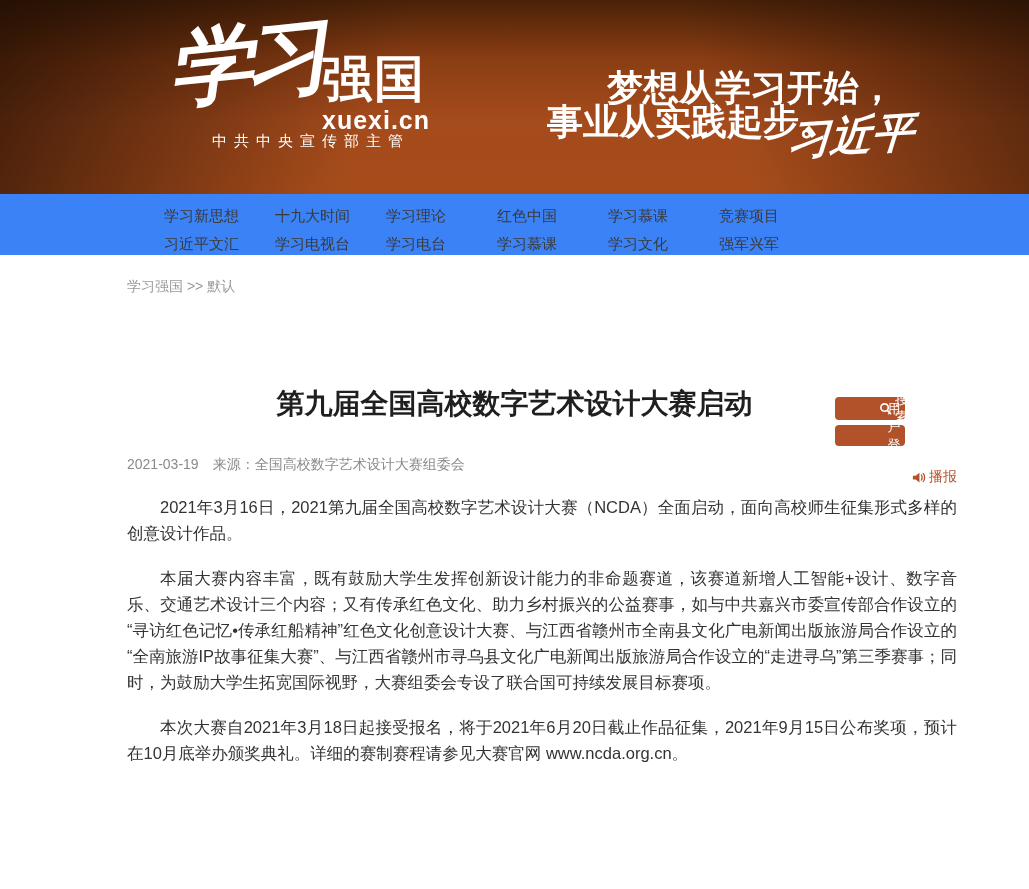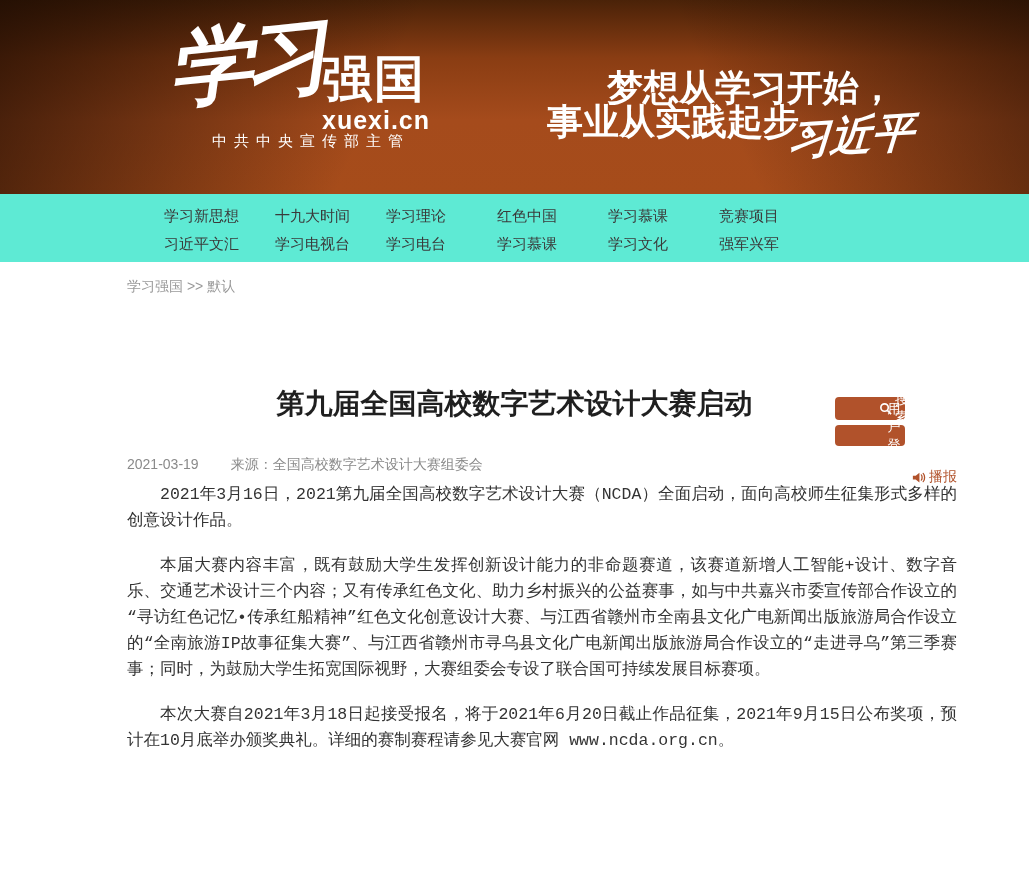--- a/index.html
+++ b/index.html
@@ -36,22 +36,22 @@
     font-weight:bold; font-size:36px; white-space:nowrap;margin-top:28px; }
   .slogan-line1 { left:607px; top:36px; }
   .slogan-line2 { left:547px; top:70px; }
   .signature {
     position:absolute; left:788px; top:108px; color:#fff;
     font-family:"DejaVu Serif", serif; font-style:italic; font-weight:bold;
     font-size:42px; transform:rotate(-4deg) skewX(-8deg); white-space:nowrap;
   }
   
   .nav-bar {
-    position:absolute; left:0; top:194px; width:1029px; height:68px;
-    background:#5eead4;
+    position:absolute; left:0; top:194px; width:1029px; height:61px;
+    background:#3b82f6;
   }
   .nav-row { position:absolute; left:164px; display:flex; }
   .nav-row-1 { top:8px; }
   .nav-row-2 { top:36px; }
   .nav-item {
     width:111px; font-size:15px; color:#3a3a3a; line-height:28px;
     white-space:nowrap; cursor:pointer;
   }
   .hdr-btn {
     position:absolute; left:835px; background:#b1522b; color:#fff; border:none;
@@ -66,26 +66,26 @@
     margin:278px 0 0 127px; font-size:14px; color:#999; cursor:pointer;
   }
   .article-title {
     width:1029px; text-align:center; margin-top:88px;
     font-size:28px; font-weight:bold; color:#1f1f1f; line-height:40px;
   }
   .article-body { width:830px; margin-left:127px; }
   .meta-row {
     margin-top:32px; display:flex; justify-content:space-between; align-items:flex-start;
   }
-  .meta-left { font-size:14px; color:#8a8a8a; display:flex; gap:32px; }
+  .meta-left { font-size:14px; color:#8a8a8a; display:flex; gap:14px; }
   .broadcast {
     display:flex; align-items:center; gap:3px; color:#b1522b; font-size:14px;
     position:relative; top:12px; cursor:pointer;
   }
-  .paragraphs { margin-top:8px;font-family:Liberation Mono, monospace; }
+  .paragraphs { margin-top:20px; }
   .paragraphs p {
     font-size:16.5px; line-height:26px; color:#333; text-indent:2em;
     margin-bottom:19px; text-align:justify;
   }
 </style>
 </head>
 <body>
 
 <div class="site-header">
   <div class="logo-wrap">

